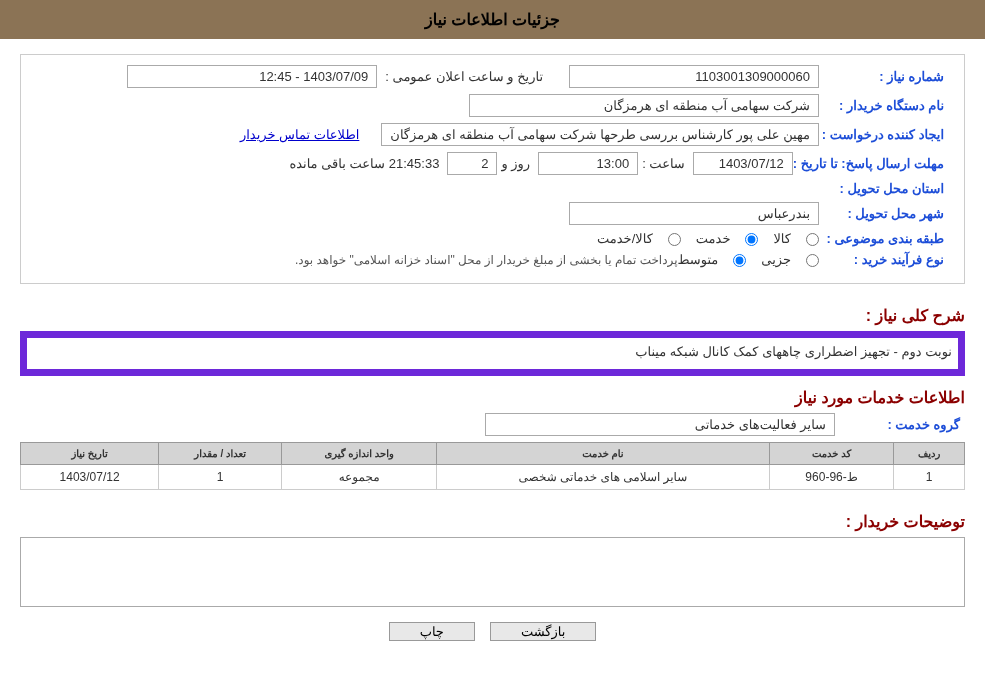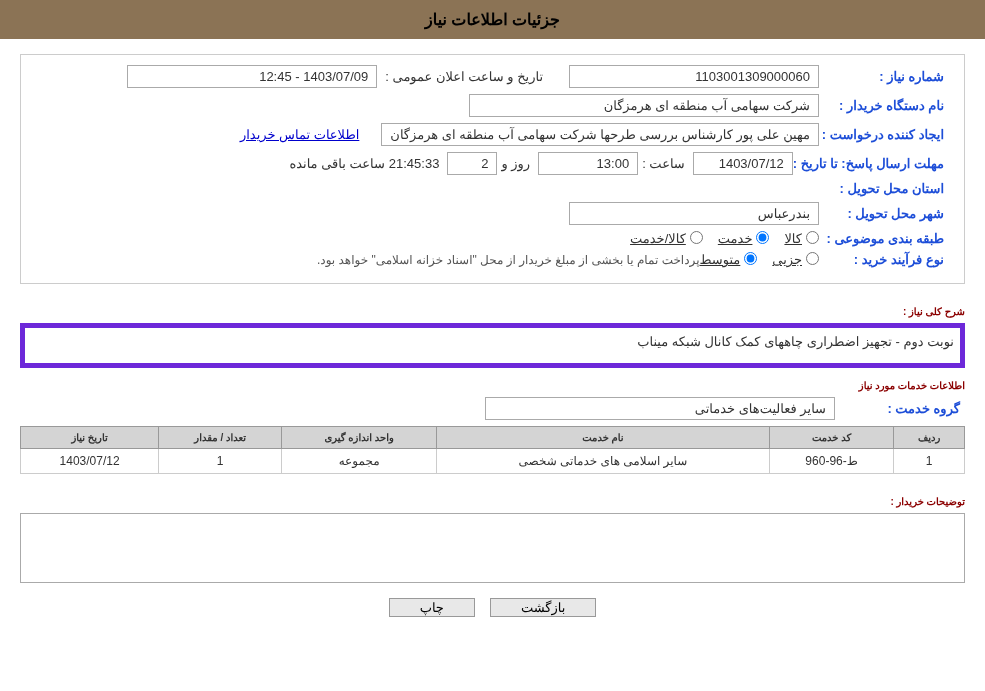--- a/index.html
+++ b/index.html
@@ -67,33 +67,32 @@
       text-decoration: underline;
       cursor: pointer;
     }
     .radio-group {
       display: flex;
       gap: 15px;
       align-items: center;
     }
     .radio-item {
       display: flex;
-      align-items: flex-start;
-      gap: 4px;
-      text-decoration: underline;
+      align-items: flex-end;
+      gap: 15px;
     }
     .section-title {
       color: #8B0000;
       font-weight: bold;
-      font-size: 10px;
+      font-size: 16px;
       margin: 10px 0 6px 0;
     }
     .description-box {
       width: 100%;
-      border: 5px solid #6d28d9;
+      border: 7px solid #6d28d9;
       padding: 6px;
       text-align: right;
       background: #fff;
       min-height: 45px;
     }
     .services-table {
       width: 100%;
       border-collapse: collapse;
       margin-bottom: 12px;
     }

